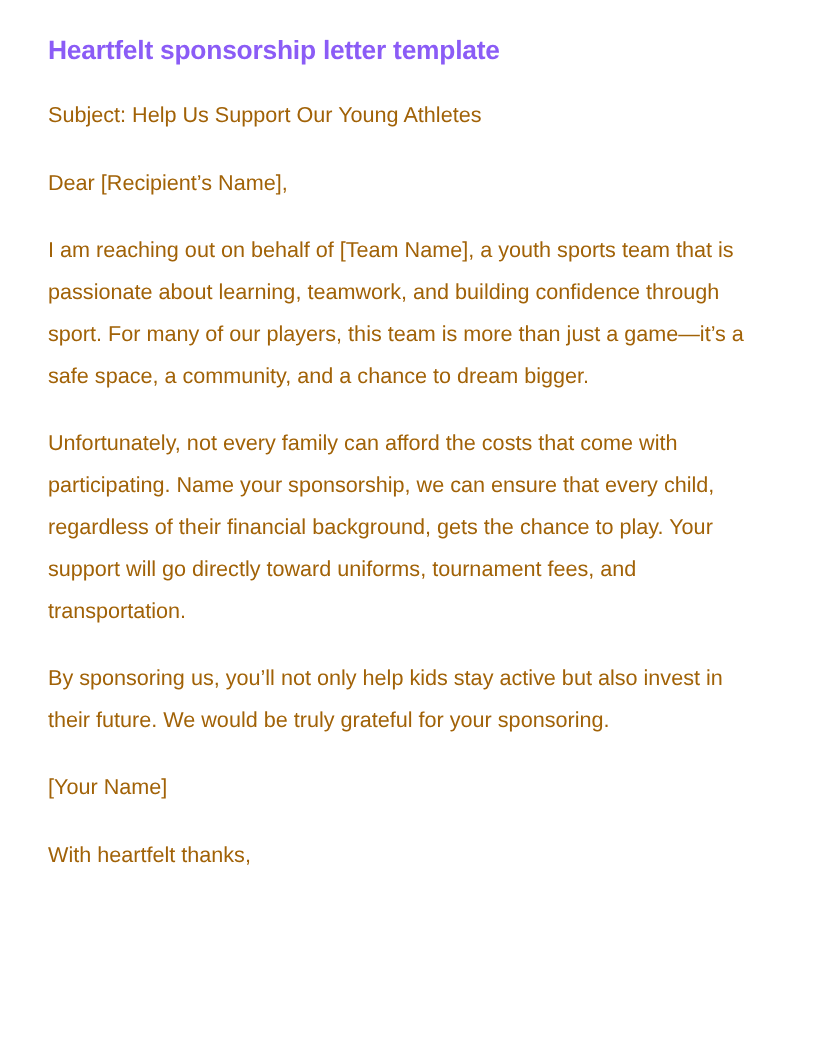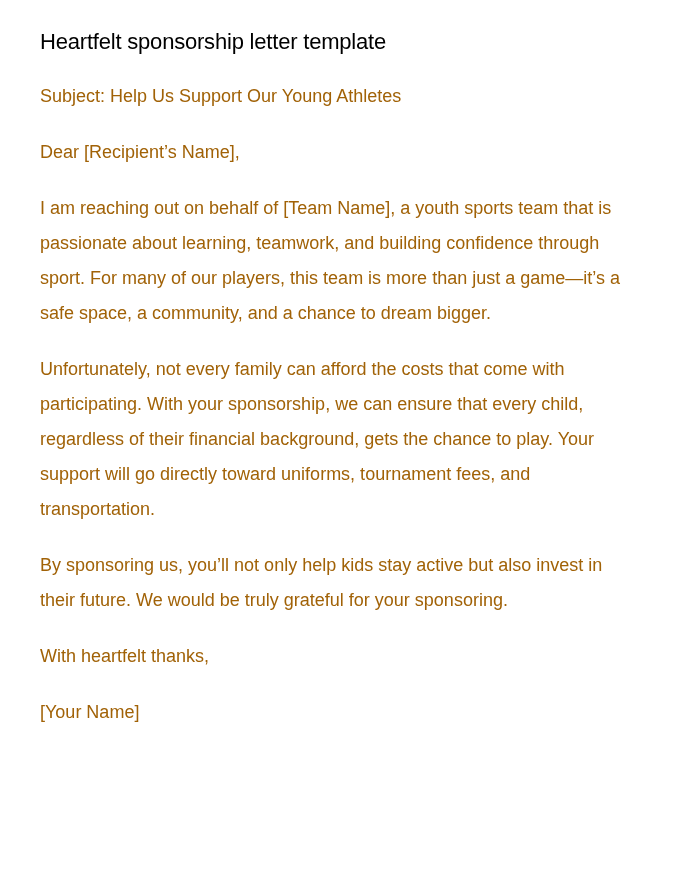--- a/index.html
+++ b/index.html
@@ -13,22 +13,22 @@
     box-sizing: border-box;
     padding: 27px 40px 0 40px;
     background: #ffffff;
     font-family: "Liberation Sans", "DejaVu Sans", sans-serif;
     color: #202124;
     overflow: hidden;
   }
   .doc-title {
     font-size: 22px;
     line-height: 30px;
-    font-weight: 400;
-    color: #000000;
+    font-weight: 700;
+    color: #8b5cf6;
     letter-spacing: -0.2px;
     margin: 0 0 22px 0;
   }
   .para {
     font-size: 18px;
     line-height: 35px;
     font-weight: 400;
     margin: 0 0 21px 0;
     max-width: 600px;
     color: #a16207;
@@ -39,21 +39,21 @@
 
 <div class="page">
   <h1 class="doc-title">Heartfelt sponsorship letter template</h1>
 
   <p class="para">Subject: Help Us Support Our Young Athletes</p>
 
   <p class="para">Dear [Recipient’s Name],</p>
 
   <p class="para">I am reaching out on behalf of [Team Name], a youth sports team that is passionate about learning, teamwork, and building confidence through sport. For many of our players, this team is more than just a game—it’s a safe space, a community, and a chance to dream bigger.</p>
 
-  <p class="para">Unfortunately, not every family can afford the costs that come with participating. With your sponsorship, we can ensure that every child, regardless of their financial background, gets the chance to play. Your support will go directly toward uniforms, tournament fees, and transportation.</p>
+  <p class="para">Unfortunately, not every family can afford the costs that come with participating. Name your sponsorship, we can ensure that every child, regardless of their financial background, gets the chance to play. Your support will go directly toward uniforms, tournament fees, and transportation.</p>
 
   <p class="para">By sponsoring us, you’ll not only help kids stay active but also invest in their future. We would be truly grateful for your sponsoring.</p>
 
+  <p class="para">[Your Name]</p>
+
   <p class="para">With heartfelt thanks,</p>
-
-  <p class="para">[Your Name]</p>
 
 </div>
 
 </body></html>

